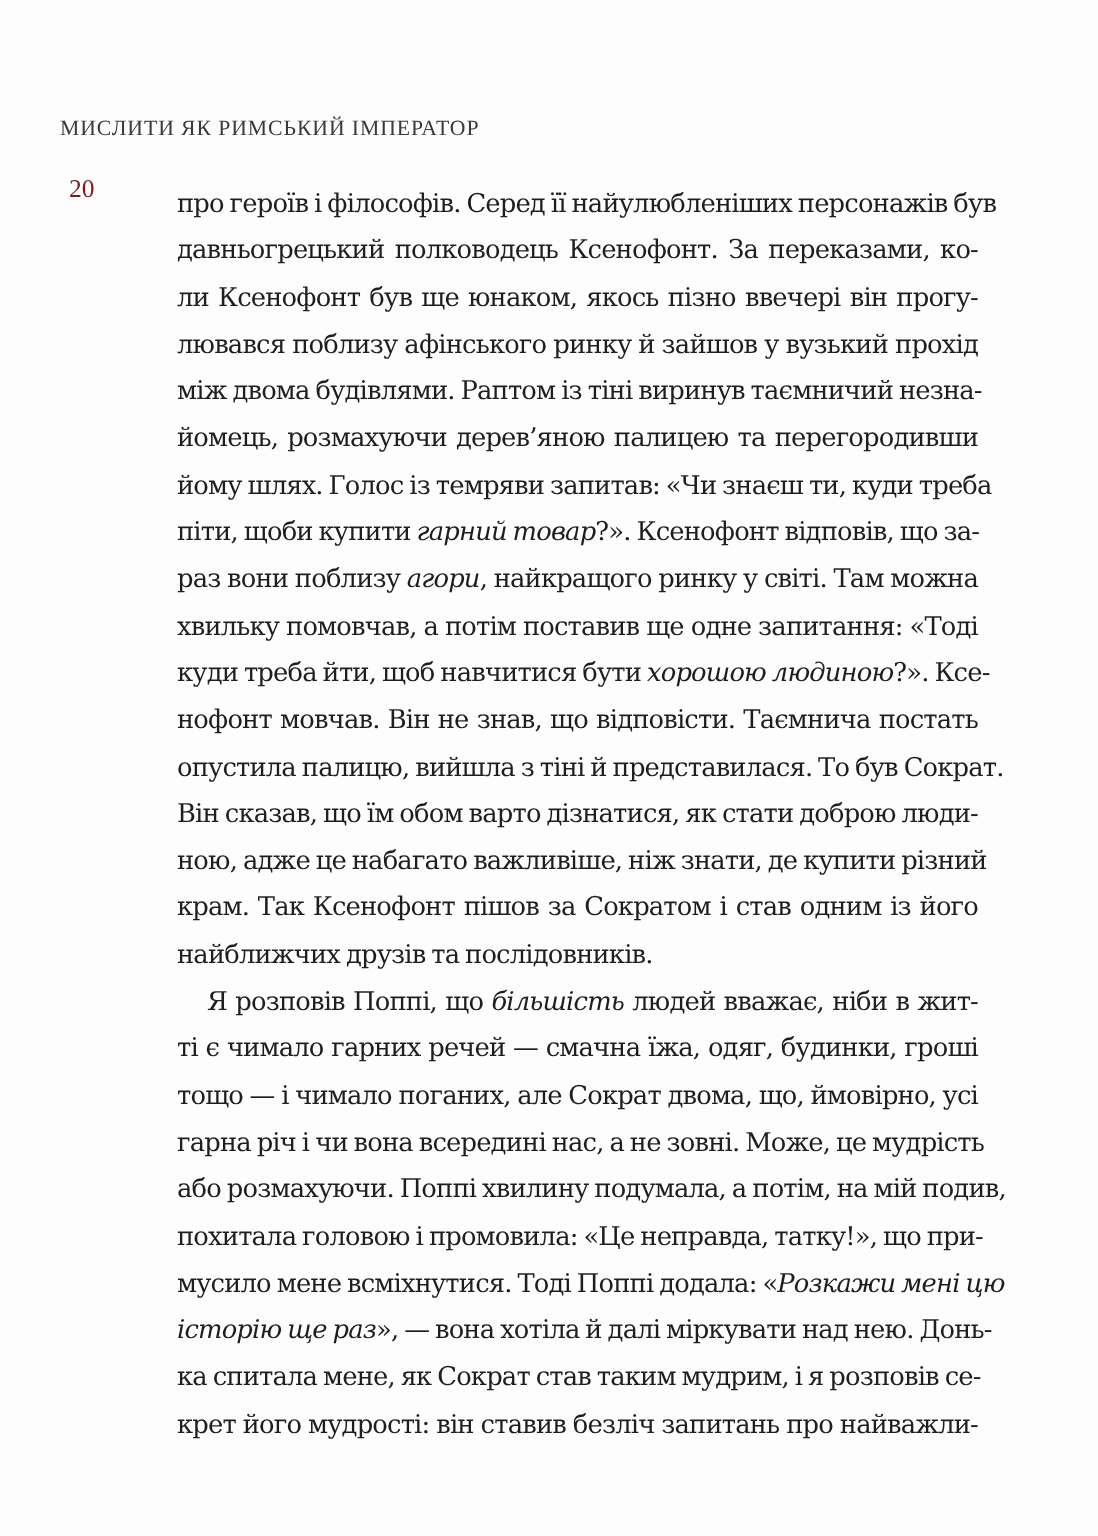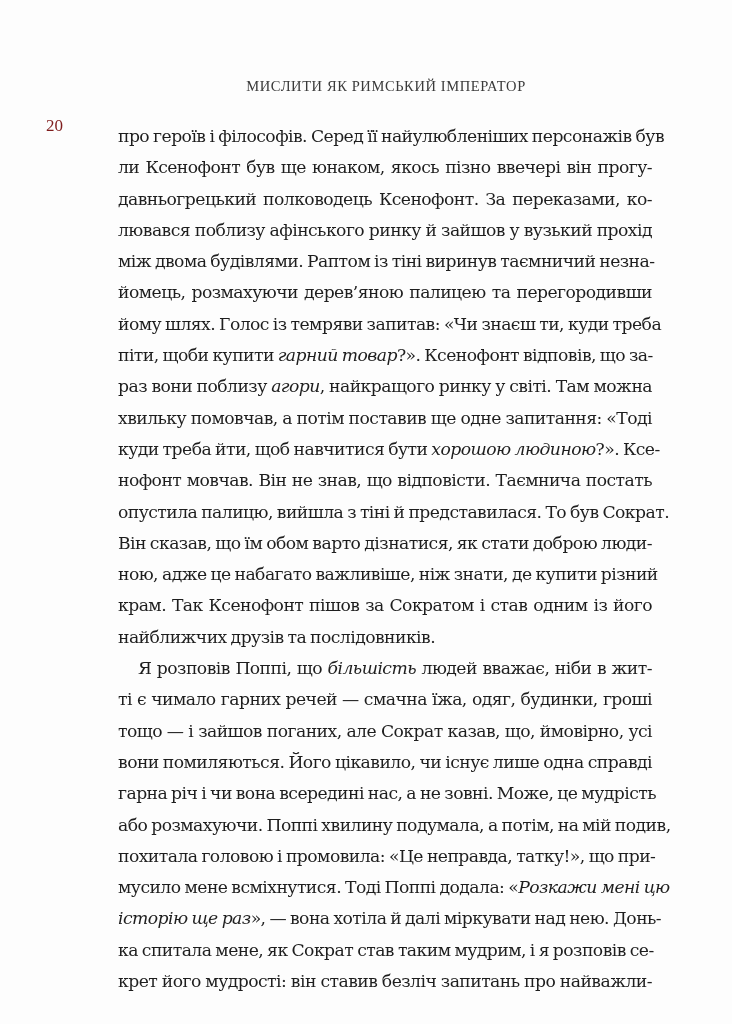--- a/index.html
+++ b/index.html
@@ -3,21 +3,21 @@
   <meta charset="utf-8">
   <style>
     html, body { margin: 0; padding: 0; background: #ffffff; }
     body { width: 732px; height: 1024px; position: relative; overflow: hidden; }
     .page { position: absolute; left: 0; top: 0; width: 732px; height: 1024px; background: #fdfdfd; }
     .folio {
       position: absolute; left: 46px; top: 77px;
       font-family: Liberation Serif, serif; font-size: 17px; color: #7f1d1d; margin-top: 39px;
     }
     .running-head {
-      position: absolute; left: 0; right: 0; top: 78px; text-align: center;
+      position: absolute; left: 0; right: 0; top: 78px; 
       padding-left: 40px;
       font-family: "Liberation Serif", serif; font-size: 14.5px; letter-spacing: 0.6px; color: #3a3a3a;
     }
     .body-text {
       position: absolute; left: 118px; top: 121px; width: 534px;
       font-family: "DejaVu Serif", serif; font-size: 17.2px; color: #1e1e1e;
     }
     .line {
       height: 31.3px; line-height: 31.3px; white-space: nowrap;
       text-align: justify; text-align-last: justify;
@@ -29,40 +29,39 @@
   </style>
 </head>
 <body>
 
 <div class="page">
   <div class="folio">20</div>
   <div class="running-head">МИСЛИТИ ЯК РИМСЬКИЙ ІМПЕРАТОР</div>
 
   <div class="body-text">
     <div class="line"><span>про героїв і філософів. Серед її найулюбленіших персонажів був</span></div>
+    <div class="line"><span>давньогрецький полководець Ксенофонт. За переказами, ко-</span></div>
     <div class="line"><span>ли Ксенофонт був ще юнаком, якось пізно ввечері він прогу-</span></div>
-    <div class="line"><span>давньогрецький полководець Ксенофонт. За переказами, ко-</span></div>
     <div class="line"><span>лювався поблизу афінського ринку й зайшов у вузький прохід</span></div>
     <div class="line"><span>між двома будівлями. Раптом із тіні виринув таємничий незна-</span></div>
     <div class="line"><span>йомець, розмахуючи дерев’яною палицею та перегородивши</span></div>
     <div class="line"><span>йому шлях. Голос із темряви запитав: «Чи знаєш ти, куди треба</span></div>
     <div class="line"><span>піти, щоби купити </span><i>гарний товар</i><span>?». Ксенофонт відповів, що за-</span></div>
     <div class="line"><span>раз вони поблизу </span><i>агори</i><span>, найкращого ринку у світі. Там можна</span></div>
     <div class="line"><span>хвильку помовчав, а потім поставив ще одне запитання: «Тоді</span></div>
     <div class="line"><span>куди треба йти, щоб навчитися бути </span><i>хорошою людиною</i><span>?». Ксе-</span></div>
     <div class="line"><span>нофонт мовчав. Він не знав, що відповісти. Таємнича постать</span></div>
     <div class="line"><span>опустила палицю, вийшла з тіні й представилася. То був Сократ.</span></div>
     <div class="line"><span>Він сказав, що їм обом варто дізнатися, як стати доброю люди-</span></div>
     <div class="line"><span>ною, адже це набагато важливіше, ніж знати, де купити різний</span></div>
     <div class="line"><span>крам. Так Ксенофонт пішов за Сократом і став одним із його</span></div>
     <div class="line last"><span>найближчих друзів та послідовників.</span></div>
     <div class="line indent"><span>Я розповів Поппі, що </span><i>більшість</i><span> людей вважає, ніби в жит-</span></div>
     <div class="line"><span>ті є чимало гарних речей — смачна їжа, одяг, будинки, гроші</span></div>
-    <div class="line"><span>тощо — і зайшов поганих, але Сократ казав, що, ймовірно, усі</span></div>
-    <div class="line"><span>вони помиляються. Його цікавило, чи існує лише одна справді</span></div>
+    <div class="line"><span>тощо — і чимало поганих, але Сократ двома, що, ймовірно, усі</span></div>
     <div class="line"><span>гарна річ і чи вона всередині нас, а не зовні. Може, це мудрість</span></div>
     <div class="line"><span>або розмахуючи. Поппі хвилину подумала, а потім, на мій подив,</span></div>
     <div class="line"><span>похитала головою і промовила: «Це неправда, татку!», що при-</span></div>
     <div class="line"><span>мусило мене всміхнутися. Тоді Поппі додала: «</span><i>Розкажи мені цю</i><span></span></div>
     <div class="line"><span></span><i>історію ще раз</i><span>», — вона хотіла й далі міркувати над нею. Донь-</span></div>
     <div class="line"><span>ка спитала мене, як Сократ став таким мудрим, і я розповів се-</span></div>
     <div class="line"><span>крет його мудрості: він ставив безліч запитань про найважли-</span></div>
 
   </div>
 </div>

